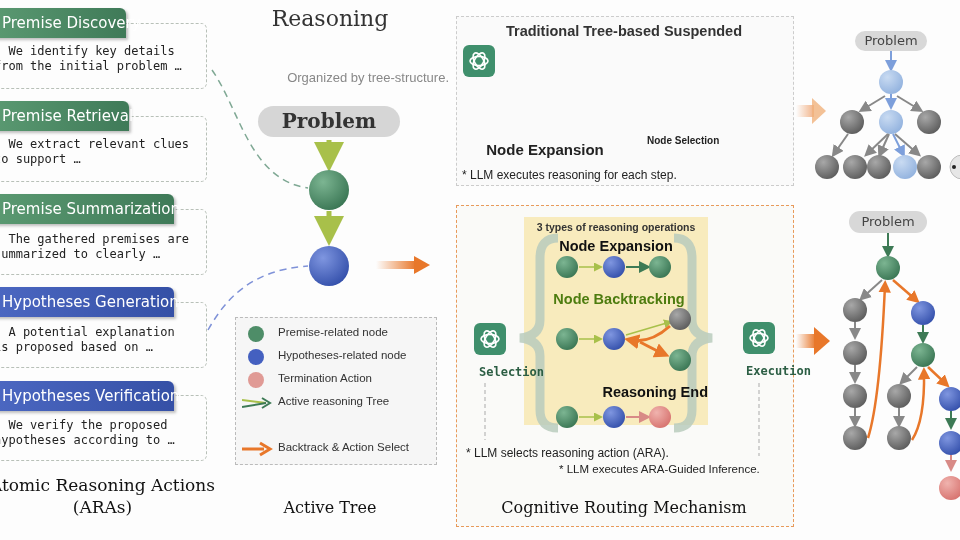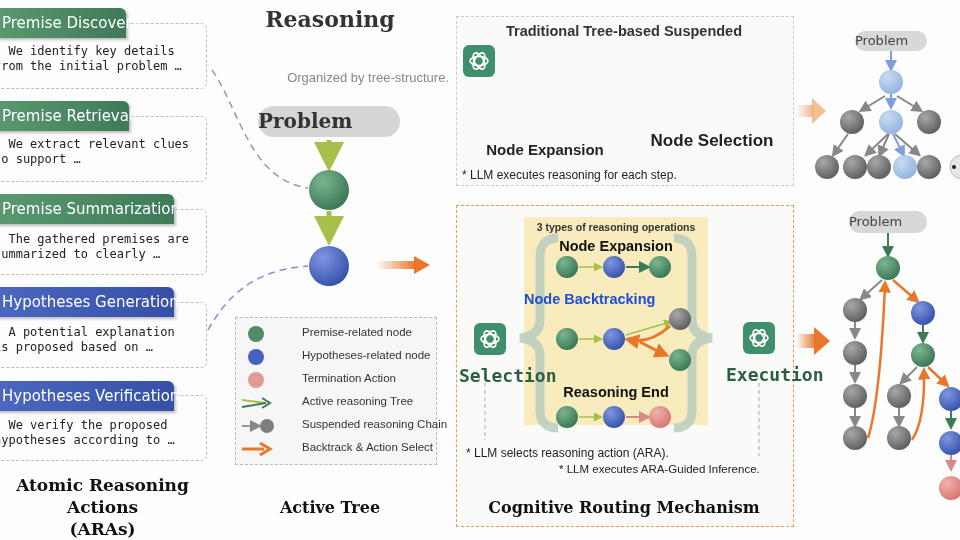--- a/index.html
+++ b/index.html
@@ -3,31 +3,31 @@
 <meta charset="utf-8">
 <style>
   html,body{margin:0;padding:0;background:#fdfdfd;}
   body{width:960px;height:540px;position:relative;overflow:hidden;font-family:"DejaVu Sans",sans-serif;}
   .abs{position:absolute;}
   .ara-box{position:absolute;left:-10px;width:215px;height:64px;border:1.5px dashed #b8c0b8;border-radius:6px;}
   .ara-tag{position:absolute;left:-10px;height:30px;color:#fff;font-family:"DejaVu Sans",sans-serif;font-size:15px;line-height:30px;padding-left:12px;border-top-right-radius:6px;box-shadow:2px 2px 3px rgba(0,0,0,.25);white-space:nowrap;}
   .tag-green{background:linear-gradient(90deg,#5b9a72,#3f7a58);}
   .tag-blue{background:linear-gradient(90deg,#4c68c2,#3550a6);}
   .ara-desc{position:absolute;left:-6px;font-family:"DejaVu Sans Mono",monospace;font-size:12px;line-height:15px;color:#222;white-space:pre;}
-  .serif-title{font-family:"DejaVu Serif",serif;font-weight:bold;color:#111;text-align:center;}
+  .serif-title{font-family:"DejaVu Serif",serif;font-weight:normal;color:#111;text-align:center;}
   .legend{position:absolute;left:235px;top:317px;width:200px;height:146px;border:1.5px dashed #bbb;background:#f6f6f6;}
   .leg-row{position:absolute;left:0;height:20px;width:200px;}
-  .leg-text{position:absolute;left:42px;top:2px;font-size:11.5px;color:#333;white-space:nowrap;font-family:"Liberation Sans",sans-serif;margin-left:24px;}
+  .leg-text{position:absolute;left:42px;top:2px;font-size:11.5px;color:#333;white-space:nowrap;font-family:"Liberation Sans",sans-serif;}
   .panel-top{position:absolute;left:456px;top:16px;width:336px;height:168px;border:1.5px dashed #ccc;background:#fafafa;}
   .panel-bot{position:absolute;left:456px;top:205px;width:336px;height:320px;border:1.5px dashed #e89a5a;background:#fafaf8;}
   .gpt{position:absolute;width:32px;height:32px;border-radius:6px;background:#3f8f6c;}
   .sans-b{font-family:"Liberation Sans",sans-serif;font-weight:bold;color:#222;}
   .note{font-family:"Liberation Sans",sans-serif;font-size:12px;color:#222;white-space:nowrap;}
-  .mono-b{font-family:"DejaVu Sans Mono",monospace;font-weight:bold;font-size:18px;color:#2c5e44;}
-  .pill{position:absolute;background:#d8d8d8;border-radius:16px;text-align:left;color:#444;font-family:"DejaVu Sans",sans-serif;}
+  .mono-b{font-family:"DejaVu Sans Mono",monospace;font-weight:bold;font-size:12px;color:#2c5e44;margin-left:20px;}
+  .pill{position:absolute;background:#d8d8d8;border-radius:16px;text-align:center;color:#444;font-family:"DejaVu Sans",sans-serif;}
 </style>
 </head>
 <body>
 
 <svg class="abs" style="left:0;top:0" width="960" height="540">
   <defs>
     <radialGradient id="gGreen" cx="35%" cy="30%" r="75%">
         <stop offset="0" stop-color="#7cb592"></stop>
         <stop offset="1" stop-color="#3a7654"></stop>
       </radialGradient>
@@ -250,27 +250,20 @@
     <span class="leg-text">Termination  Action</span>
   </div>
   <div class="leg-row" style="top:75px">
     <svg class="abs" style="left:6px;top:3px" width="30" height="14">
       <line x1="0" y1="4" x2="24" y2="7" stroke="#a8c04a" stroke-width="2"></line>
       <line x1="0" y1="11" x2="24" y2="7" stroke="#3d7a55" stroke-width="2"></line>
       <path d="M20,2 L28,7 L20,12" fill="none" stroke="#3d7a55" stroke-width="2"></path>
     </svg>
     <span class="leg-text">Active reasoning Tree</span>
   </div>
-  <div class="leg-row" style="top:98px">
-    <svg class="abs" style="left:6px;top:2px" width="32" height="16">
-      <line x1="0" y1="8" x2="16" y2="8" stroke="#999" stroke-width="2" marker-end="url(#mGray)"></line>
-      <circle cx="25" cy="8" r="7" fill="#7d7d7d"></circle>
-    </svg>
-    <span class="leg-text">Suspended reasoning Chain</span>
-  </div>
   <div class="leg-row" style="top:121px">
     <svg class="abs" style="left:6px;top:2px" width="32" height="16">
       <line x1="0" y1="8" x2="22" y2="8" stroke="#e8772a" stroke-width="3"></line>
       <path d="M18,2 L28,8 L18,14" fill="none" stroke="#e8772a" stroke-width="3"></path>
     </svg>
     <span class="leg-text">Backtrack &amp; Action Select</span>
   </div>
 </div>
 
 <div class="panel-top"></div>
@@ -278,21 +271,21 @@
 <div class="gpt" style="left:463px;top:45px">
   <svg width="32" height="32">
       <g fill="none" stroke="#fff" stroke-width="1.6">
         <ellipse cx="16" cy="16" rx="9" ry="4.5"></ellipse>
         <ellipse cx="16" cy="16" rx="9" ry="4.5" transform="rotate(60 16 16)"></ellipse>
         <ellipse cx="16" cy="16" rx="9" ry="4.5" transform="rotate(120 16 16)"></ellipse>
       </g>
     </svg>
 </div>
 <div class="abs sans-b" style="left:480px;top:141px;width:130px;text-align:center;font-size:15px">Node Expansion</div>
-<div class="abs sans-b" style="left:647px;top:132px;width:130px;text-align:center;font-size:17px;line-height:18px">
+<div class="abs sans-b" style="left:647px;top:132px;width:130px;text-align:left;font-size:10px;line-height:18px">
   <div>Node Selection</div>
 </div>
 <div class="abs note" style="left:462px;top:168px">* LLM executes  reasoning for each step.</div>
 
 <div class="pill" style="left:855px;top:31px;width:72px;height:20px;line-height:20px;font-size:13px">Problem</div>
 
 <div class="panel-bot"></div>
 <svg class="abs" style="left:0;top:0;pointer-events:none" width="960" height="540">
   <rect x="524" y="217" width="184" height="208" fill="#f8ebbd"></rect>
   <path d="M558,238 Q540,238 540,258 L540,320 Q540,336 520,338 Q540,340 540,356 L540,410 Q540,428 558,428" fill="none" stroke="#b9cbbd" stroke-width="9" opacity=".85"></path>
@@ -319,22 +312,22 @@
     <line x1="579" y1="417" x2="600" y2="417" stroke="#a8c04a" stroke-width="1.5" marker-end="url(#mGreenYel)"></line>
     <circle cx="614" cy="417" r="11" fill="url(#gBlue)"></circle>
     <line x1="626" y1="417" x2="647" y2="417" stroke="#d88a86" stroke-width="2" marker-end="url(#mPink)"></line>
     <circle cx="660" cy="417" r="11" fill="url(#gPink)"></circle>
   </g>
   <line x1="485" y1="383" x2="485" y2="440" stroke="#aaa" stroke-width="1" stroke-dasharray="4,3"></line>
   <line x1="759" y1="383" x2="759" y2="456" stroke="#aaa" stroke-width="1" stroke-dasharray="4,3"></line>
 </svg>
 <div class="abs sans-b" style="left:524px;top:221px;width:184px;text-align:center;font-size:10.5px;color:#333">3 types of reasoning operations</div>
 <div class="abs sans-b" style="left:524px;top:238px;width:184px;text-align:center;font-size:14.5px;color:#111">Node Expansion</div>
-<div class="abs sans-b" style="left:524px;top:291px;width:190px;font-size:14.5px;color:#1d4ed8">Node Backtracking</div>
-<div class="abs sans-b" style="left:524px;top:384px;width:184px;text-align:center;font-size:14.5px;color:#111">Reasoning End</div>
+<div class="abs sans-b" style="left:524px;top:291px;width:190px;text-align:center;font-size:14.5px;color:#4d7c0f">Node Backtracking</div>
+<div class="abs sans-b" style="left:524px;top:384px;width:184px;text-align:right;font-size:14.5px;color:#111">Reasoning End</div>
 <div class="gpt" style="left:474px;top:323px">
   <svg width="32" height="32">
       <g fill="none" stroke="#fff" stroke-width="1.6">
         <ellipse cx="16" cy="16" rx="9" ry="4.5"></ellipse>
         <ellipse cx="16" cy="16" rx="9" ry="4.5" transform="rotate(60 16 16)"></ellipse>
         <ellipse cx="16" cy="16" rx="9" ry="4.5" transform="rotate(120 16 16)"></ellipse>
       </g>
     </svg>
 </div>
 <div class="gpt" style="left:743px;top:322px">

